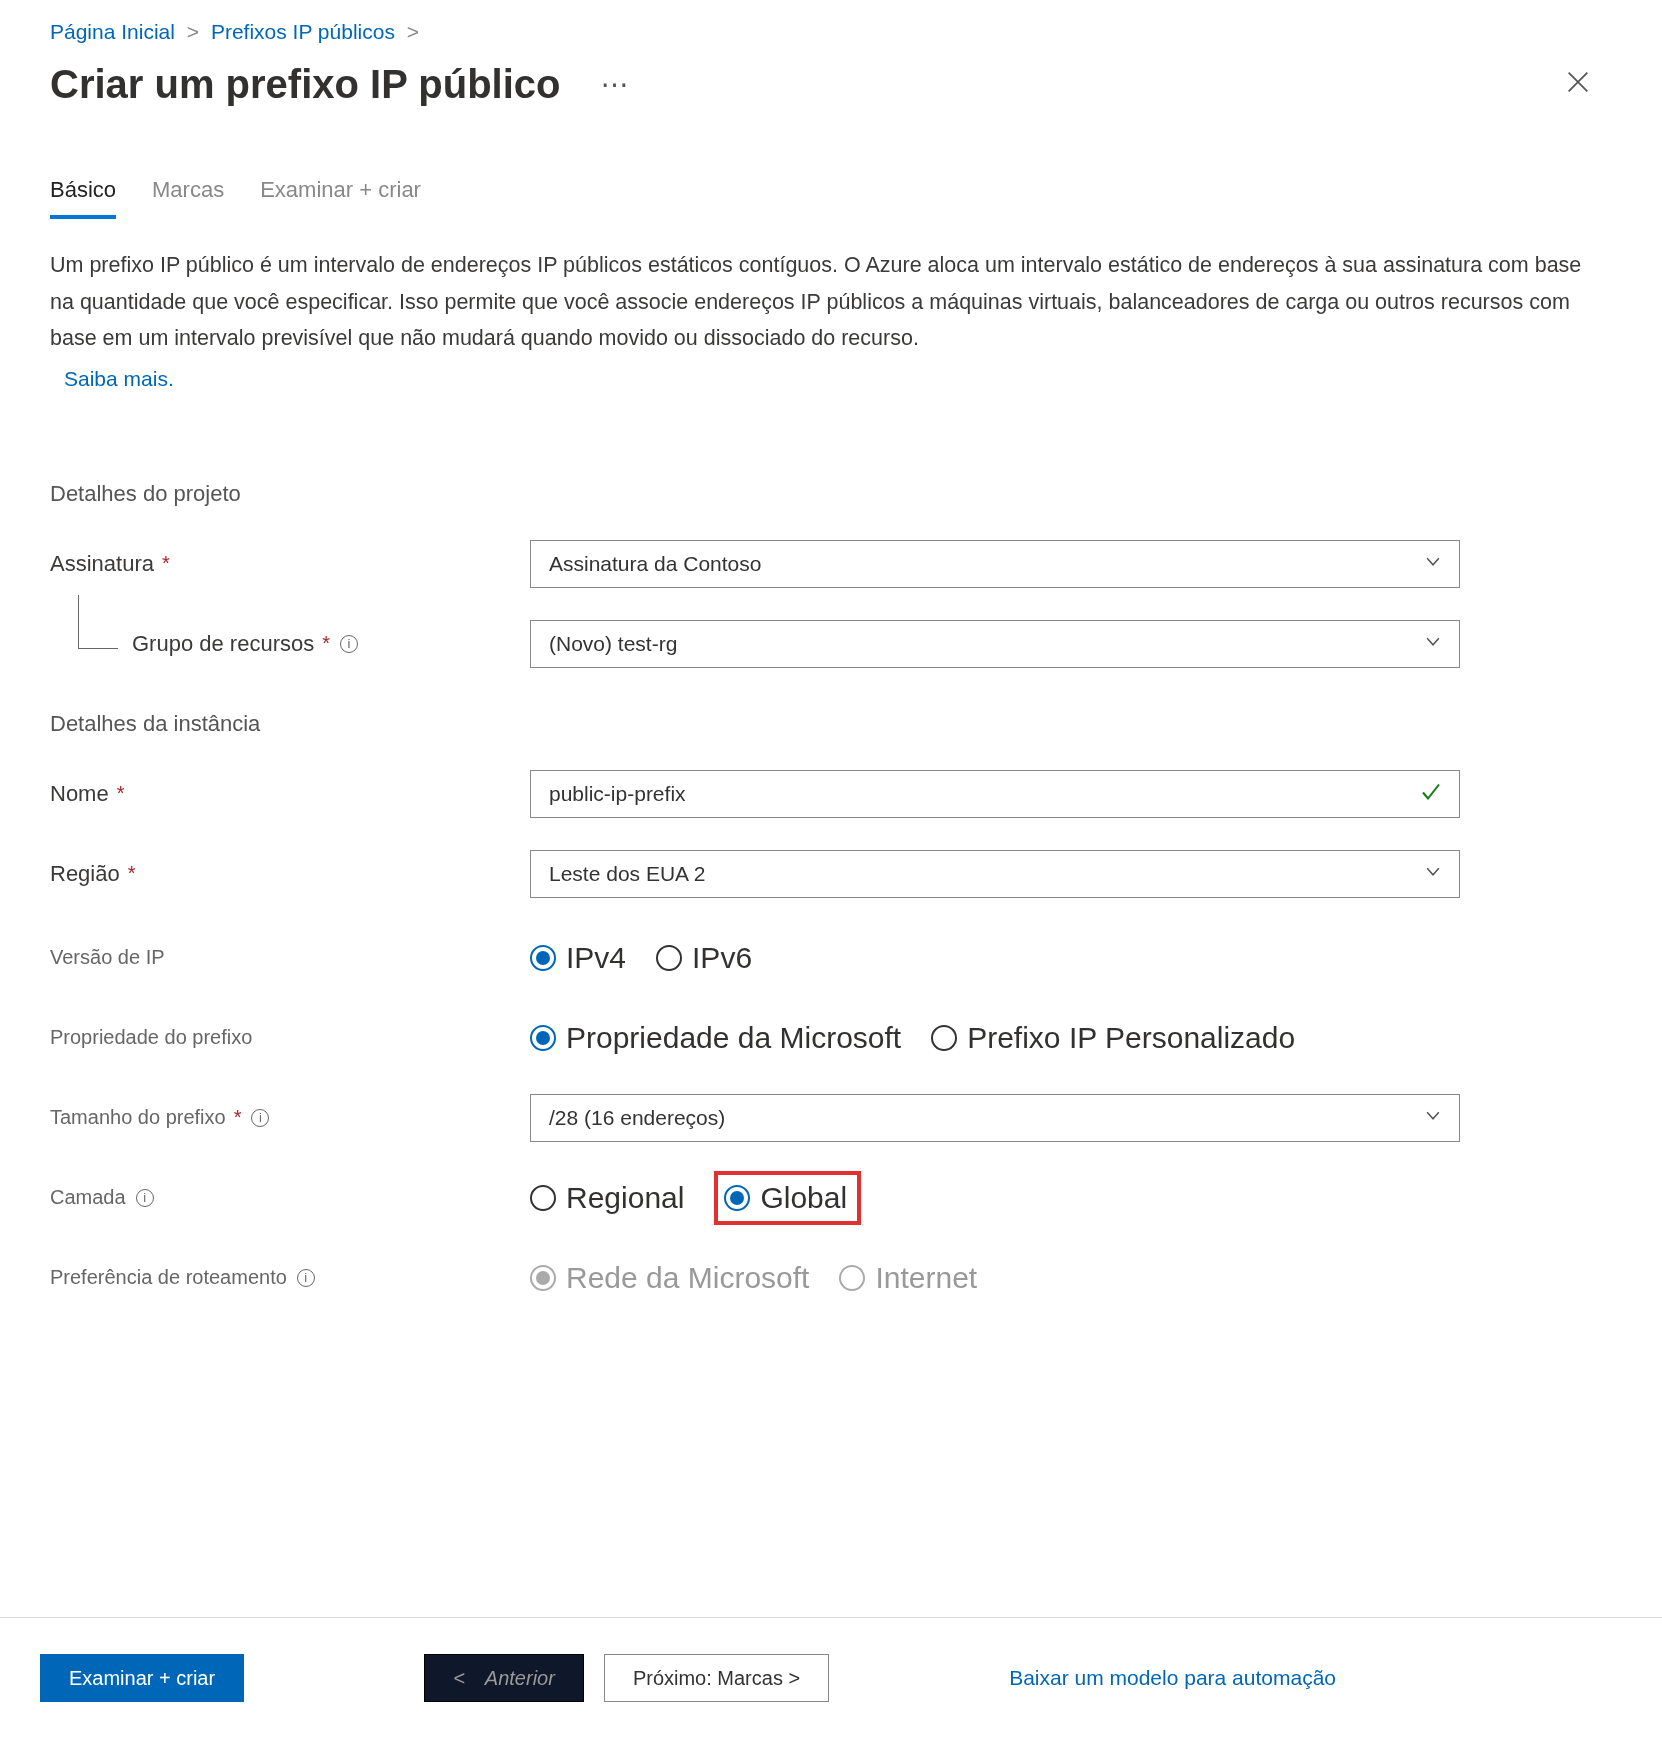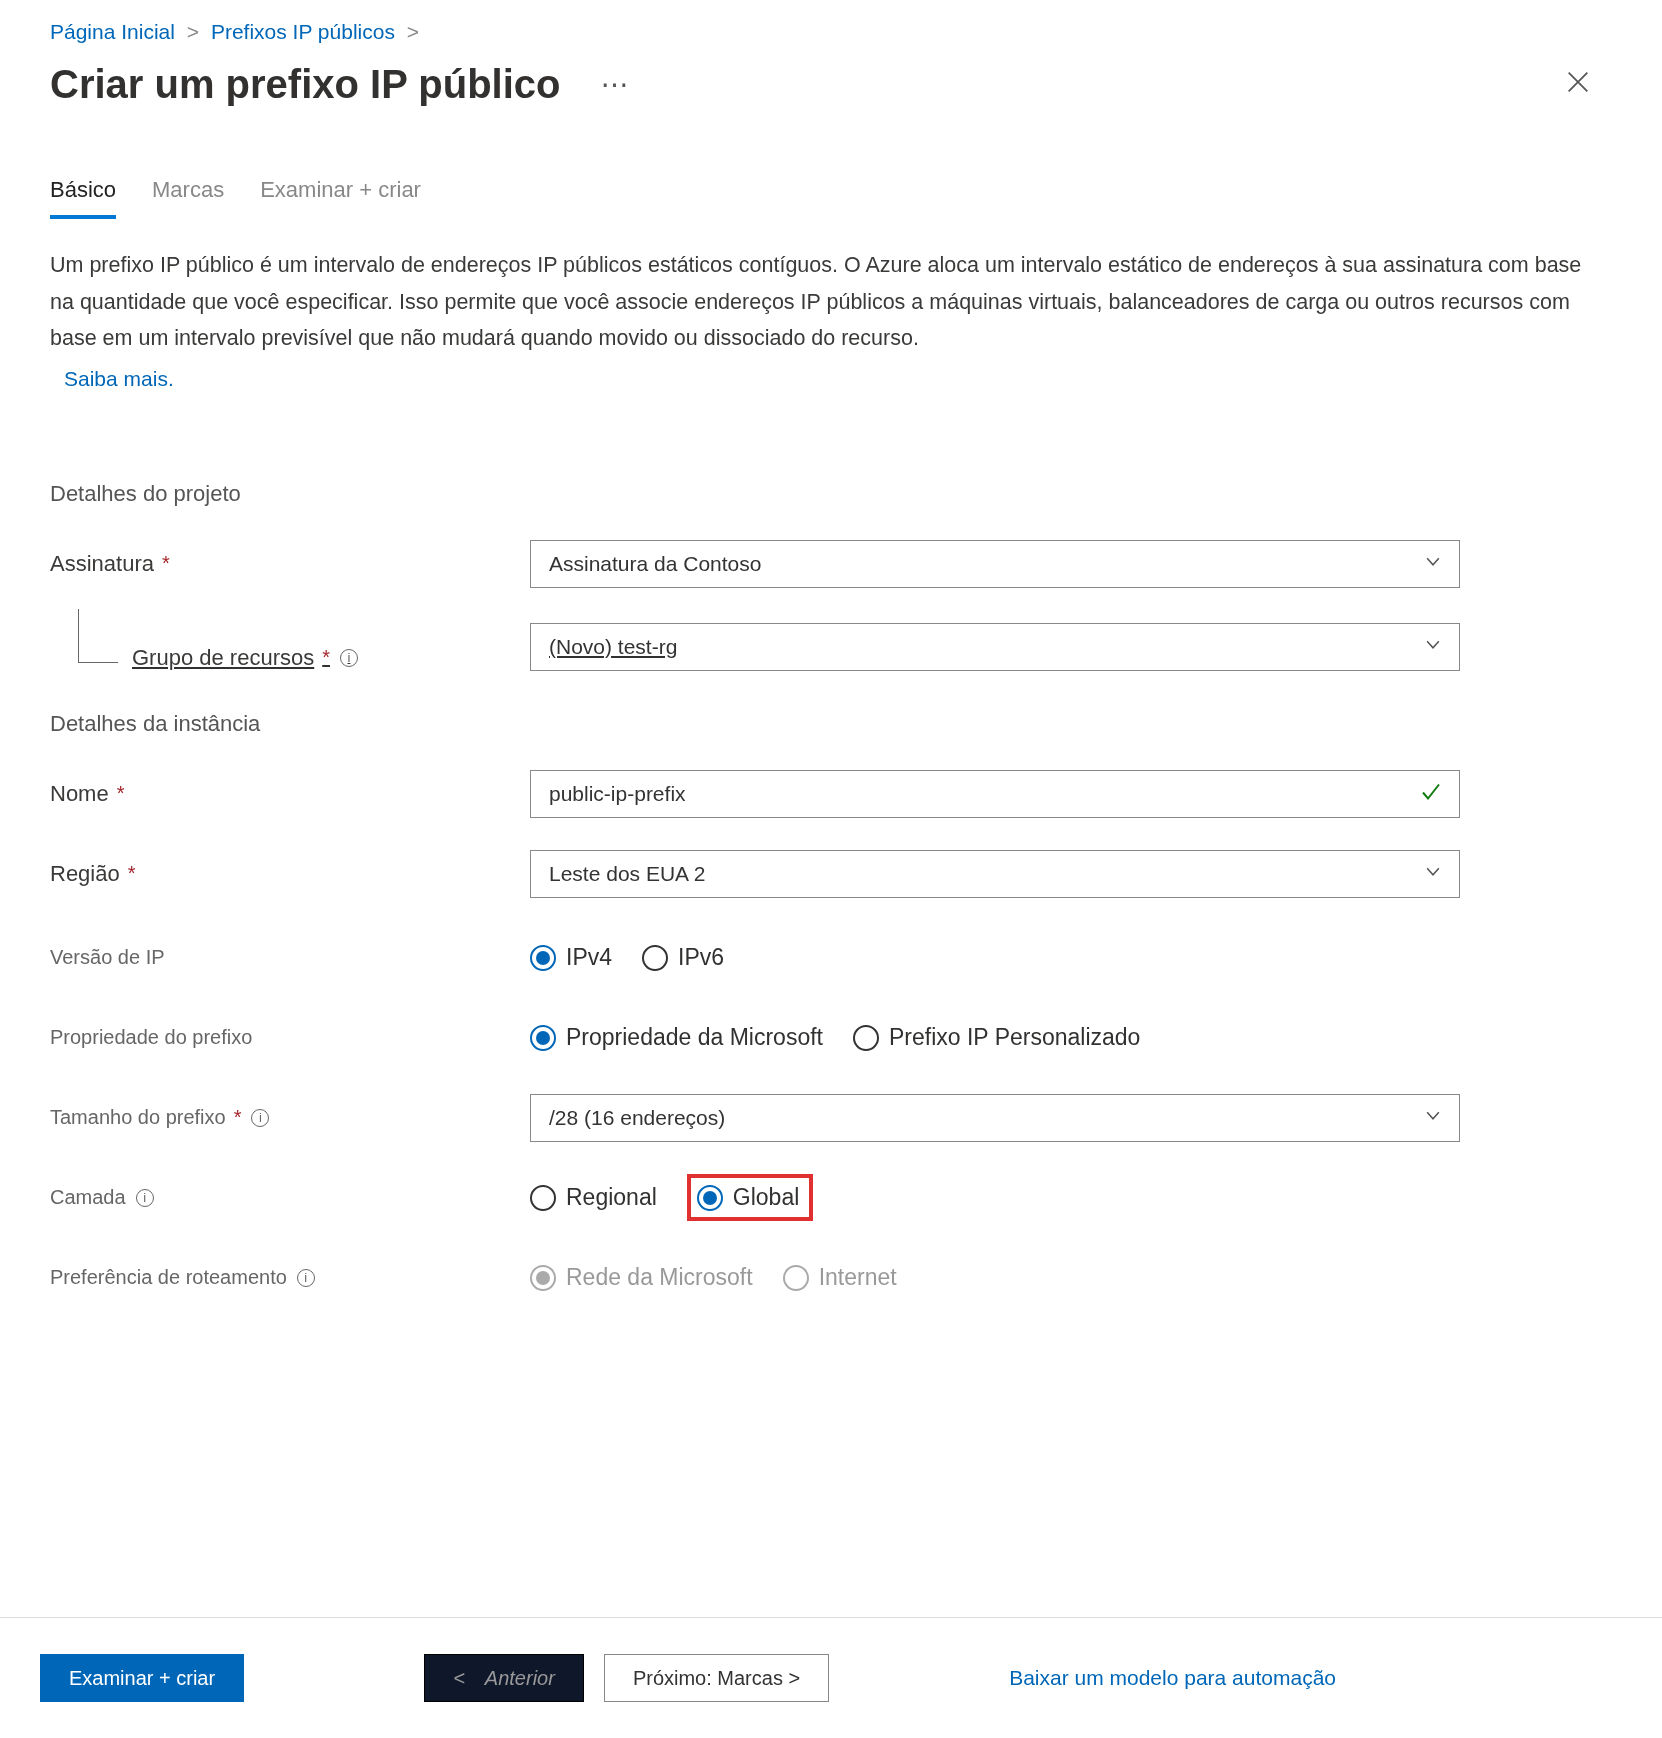--- a/index.html
+++ b/index.html
@@ -120,21 +120,21 @@
   .check-icon {
     position:absolute;
     right: 16px;
     top: 50%;
     transform: translateY(-50%);
     color: #107c10;
   }
   .input-box { cursor:text; color:#333;}
   .create-new { color:#0067b8; font-size:24px; margin-top:10px; margin-left: 4px; cursor:pointer;}
   .static-value { font-size: 23px; color:#333; }
-  .radio-row { display:flex; gap:30px; align-items:center; font-size:23px;}
+  .radio-row { display:flex; gap:30px; align-items:center; font-size:30px;}
   .radio {
     display:flex; align-items:center; gap:10px; cursor:pointer;
   }
   .radio-circle {
     width:26px;height:26px;border:2px solid #333;border-radius:50%;
     display:inline-flex;align-items:center;justify-content:center;
     flex-shrink:0;
   }
   .radio-circle.selected { border-color:#0067b8;}
   .radio-circle.disabled { border-color:#aaa;}
@@ -219,21 +219,21 @@
         <span>Assinatura da Contoso</span>
         <span class="chevron">
           <svg width="20" height="20" viewBox="0 0 24 24" fill="none" stroke="#555" stroke-width="1.8">
               <path d="M5 8l7 8 7-8"></path>
             </svg>
         </span>
       </div>
     </div>
   </div>
 
-  <div class="form-row" style="align-items:flex-end;text-decoration:underline;">
+  <div class="form-row" style="align-items:center;">
     <div class="form-label indent">
       <span class="indent-line"></span>
       <span>Grupo de recursos</span>
         <span class="required">*</span>
       <span class="info-icon">i</span>
     </div>
     <div class="form-control">
       <div class="select-box">
         <span>(Novo) test-rg</span>
         <span class="chevron">

